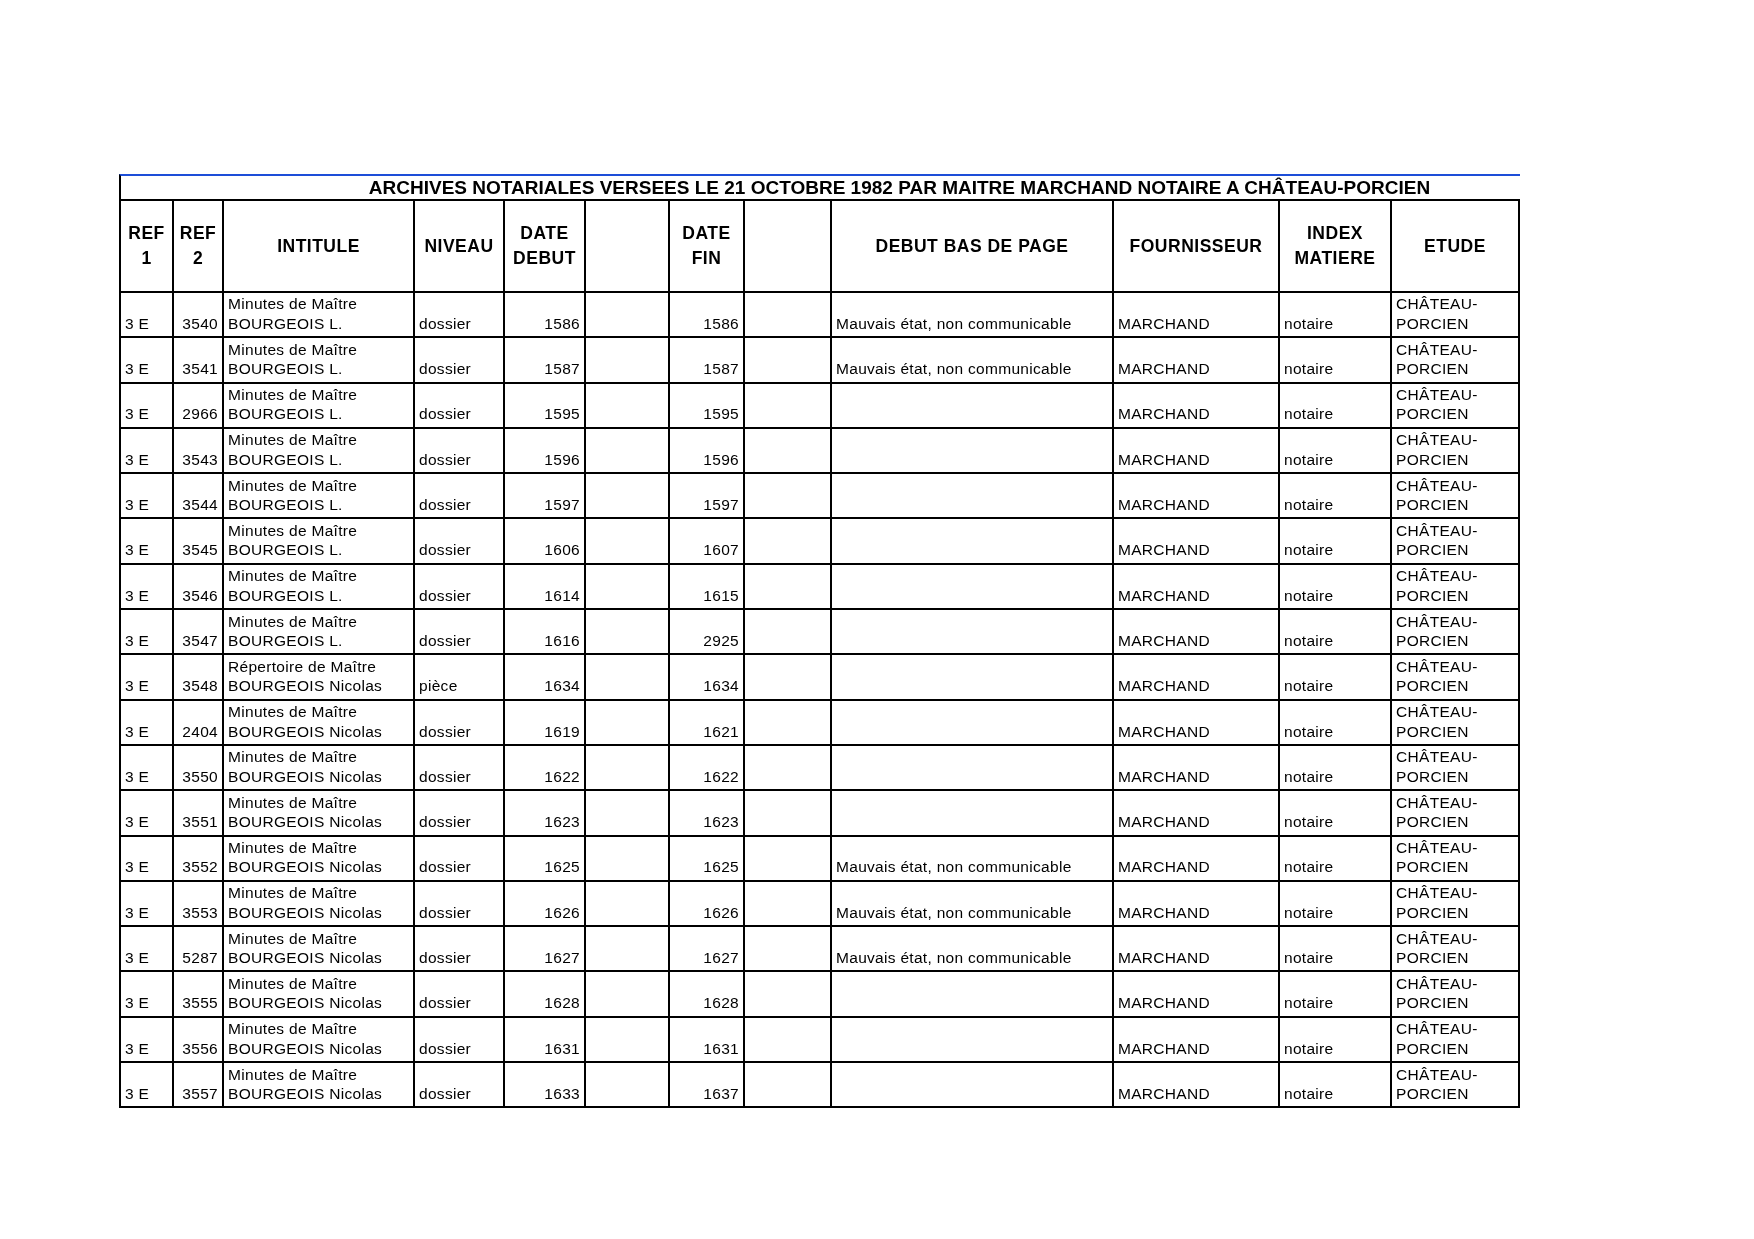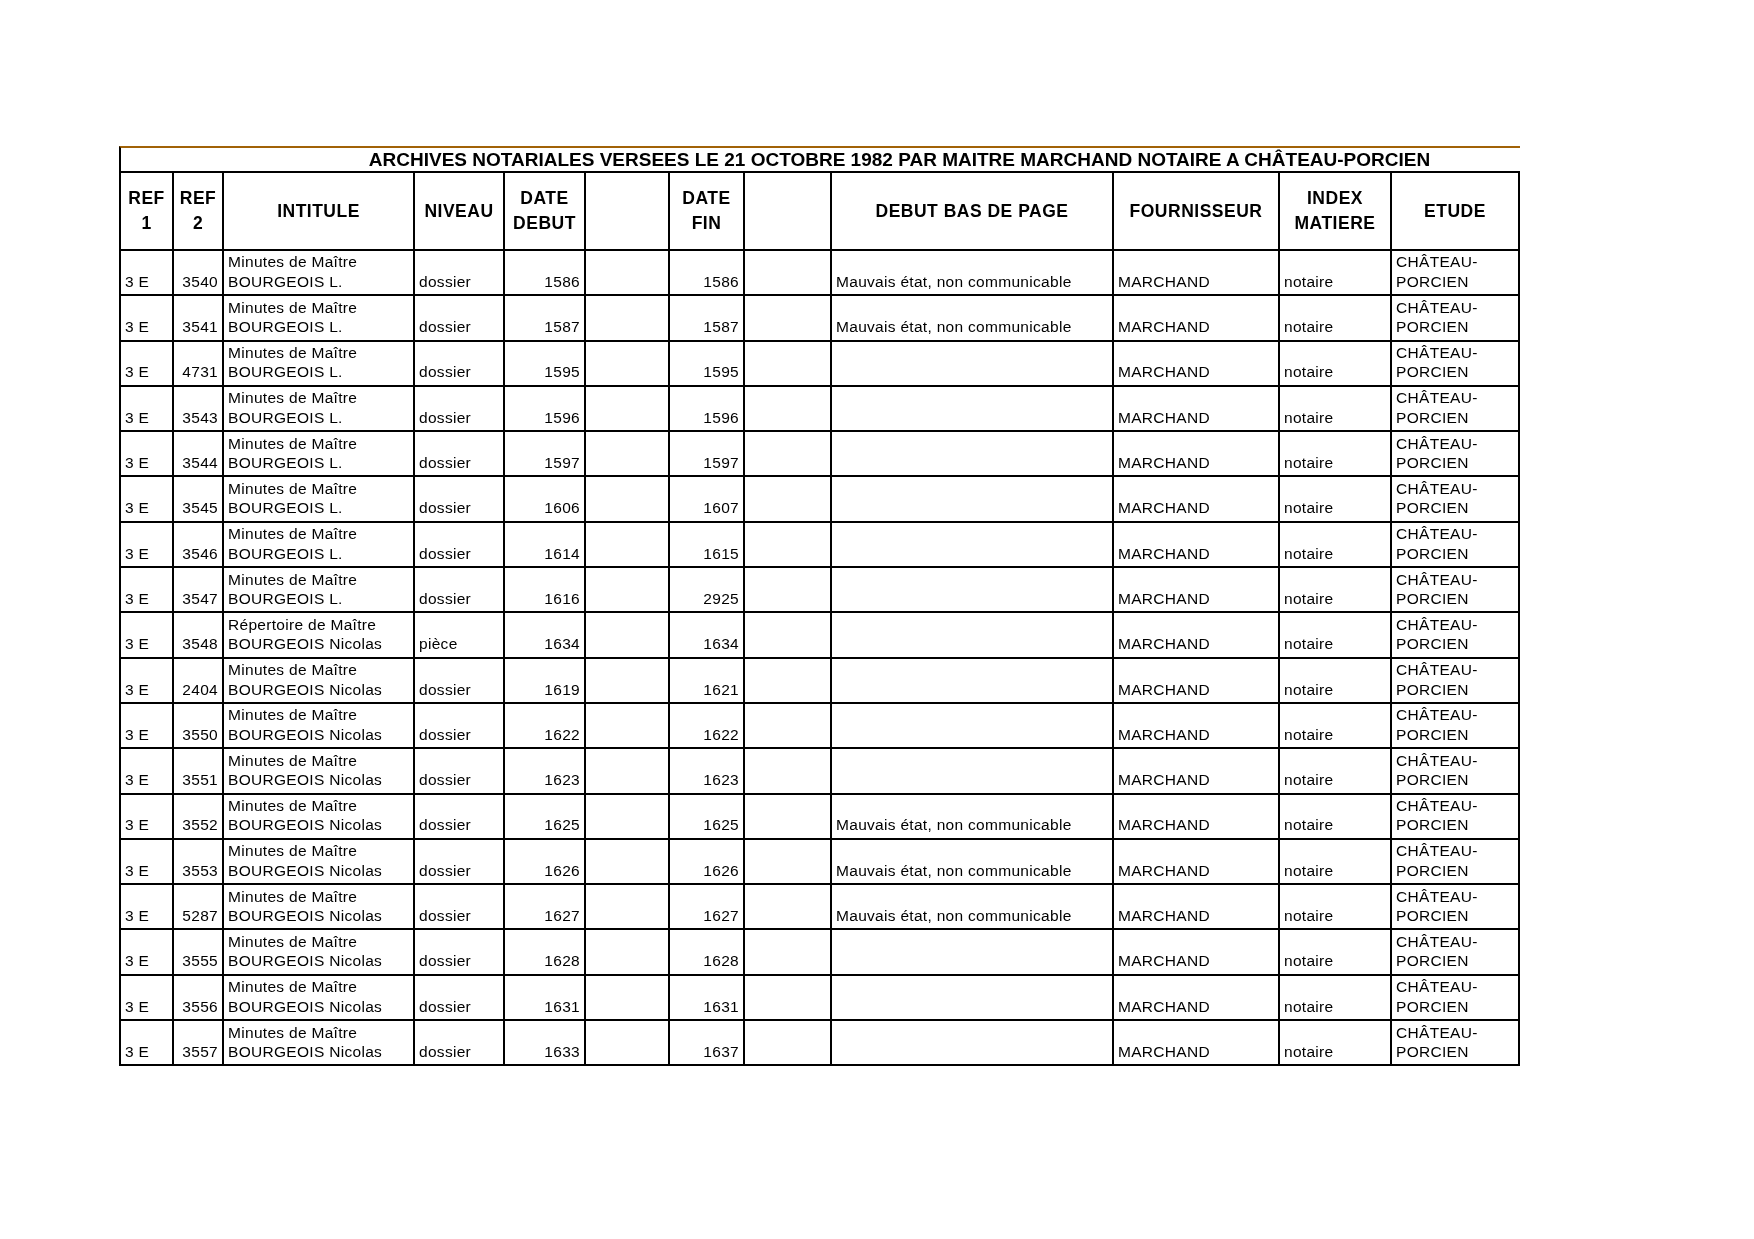--- a/index.html
+++ b/index.html
@@ -15,42 +15,43 @@
   .sheet {
     position: absolute;
     left: 119px;
     top: 146px;
     width: 1403px;
   }
   .title-row {
     box-sizing: border-box;
     width: 1401px;
     height: 25px;
-    border-top: 2px solid #a16207;
+    border-top: 2px solid #1d4ed8;
     border-left: 2px solid #000;
     font-weight: bold;
     font-size: 19px;
     line-height: 24px;
     text-align: center;
     padding-left: 158px;
     white-space: nowrap;
     overflow: visible;
+    margin-top: 28px;
   }
   table.archives {
     border-collapse: collapse;
     table-layout: fixed;
     width: 1401px;
   }
   table.archives th,
   table.archives td {
     border: 2px solid #000;
     overflow: hidden;
     box-sizing: border-box;
   }
-  thead tr { height: 78px; }
+  thead tr { height: 92px; }
   thead th {
     font-weight: bold;
     font-size: 17.5px;
     line-height: 25px;
     letter-spacing: 0.5px;
     text-align: center;
     vertical-align: middle;
     padding: 0 2px;
     white-space: nowrap;
   }
@@ -165,21 +166,21 @@
           <td>Mauvais état, non communicable</td>
           <td>MARCHAND</td>
           <td>notaire</td>
           <td>
             <div>CHÂTEAU-</div>
             <div>PORCIEN</div>
           </td>
         </tr>
         <tr>
           <td>3 E</td>
-          <td class="num">4731</td>
+          <td class="num">2966</td>
           <td>
             <div>Minutes de Maître</div>
             <div>BOURGEOIS L.</div>
           </td>
           <td>dossier</td>
           <td class="num">1595</td>
           <td></td>
           <td class="num">1595</td>
           <td></td>
           <td></td>

